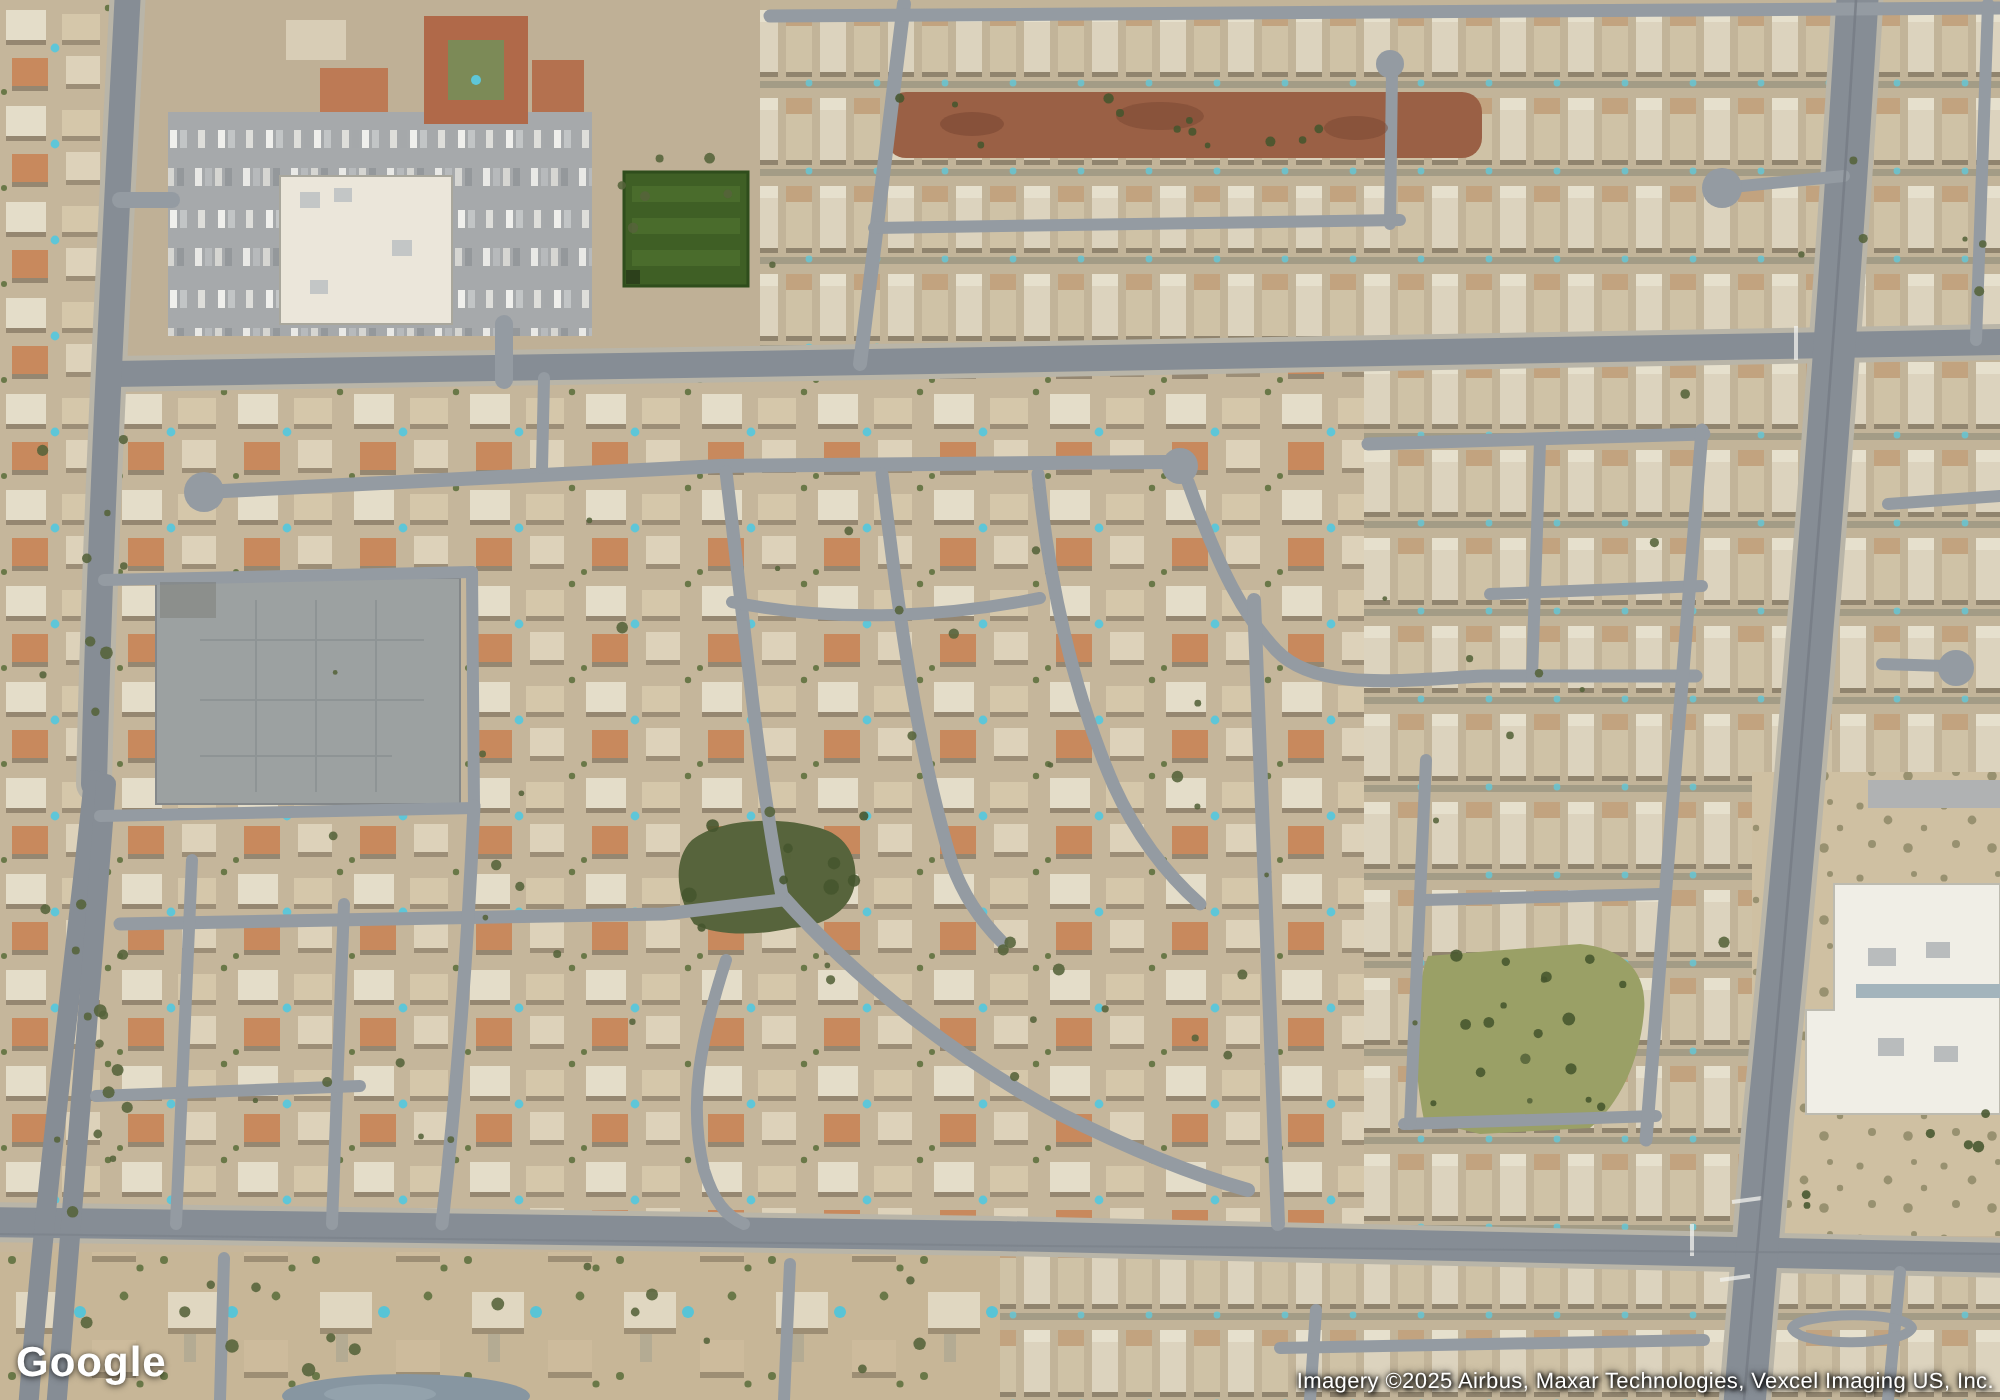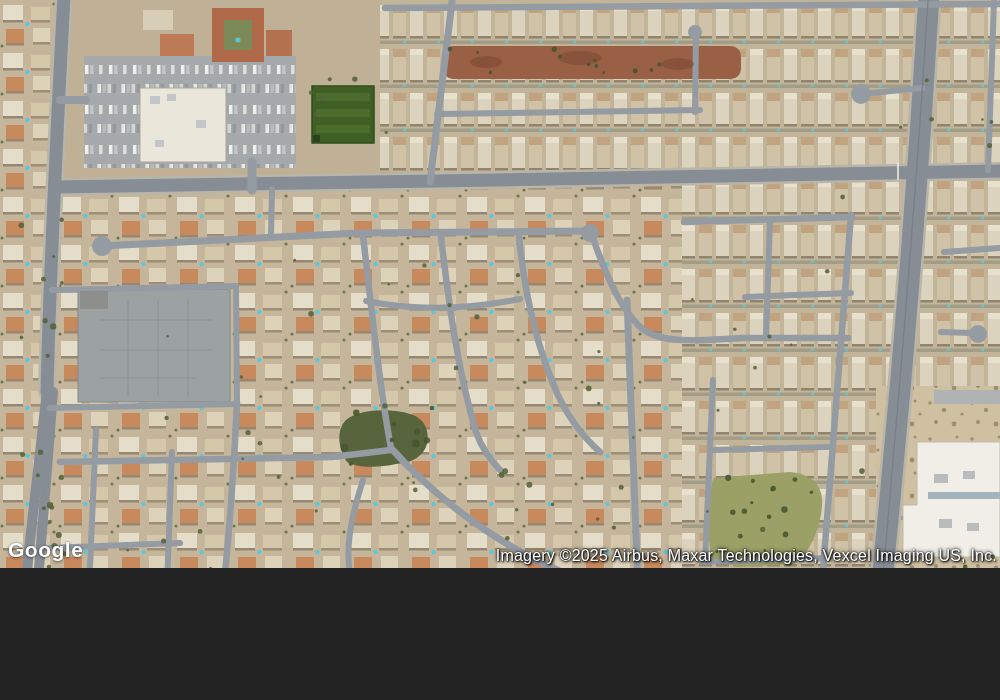--- a/index.html
+++ b/index.html
@@ -1,23 +1,23 @@
 <!DOCTYPE html>
 <html><head>
 <meta charset="utf-8">
 <style>
   html,body{margin:0;padding:0;background:#222;}
-  #stage{position:relative;width:1000px;height:568px;overflow:hidden;
+  #stage{position:relative;width:1000px;height:700px;overflow:hidden;
          font-family:"Liberation Sans",sans-serif;background:#701a75;}
   #mapsvg{position:absolute;inset:0;display:block;}
   .logo{position:absolute;left:8px;bottom:6px;color:#fff;font-size:21px;
         font-weight:700;letter-spacing:.5px;
         text-shadow:0 1px 3px rgba(0,0,0,.5),0 0 2px rgba(0,0,0,.35);
         cursor:pointer;user-select:none;}
-  .attribution{position:absolute;right:3px;bottom:3px;color:#fff;font-size:16px;
+  .attribution{position:absolute;right:3px;bottom:3px;color:#fff;font-size:11px;
         letter-spacing:.2px;
         text-shadow:0 0 2px #000,0 0 4px #000,1px 1px 2px #000;white-space:nowrap;}
 </style>
 </head>
 <body>
 
 <div id="stage">
   <svg id="mapsvg" width="1000" height="700" viewBox="0 0 1000 700">
     <defs>
       <pattern id="pat-rows" width="34" height="44" patternUnits="userSpaceOnUse">

